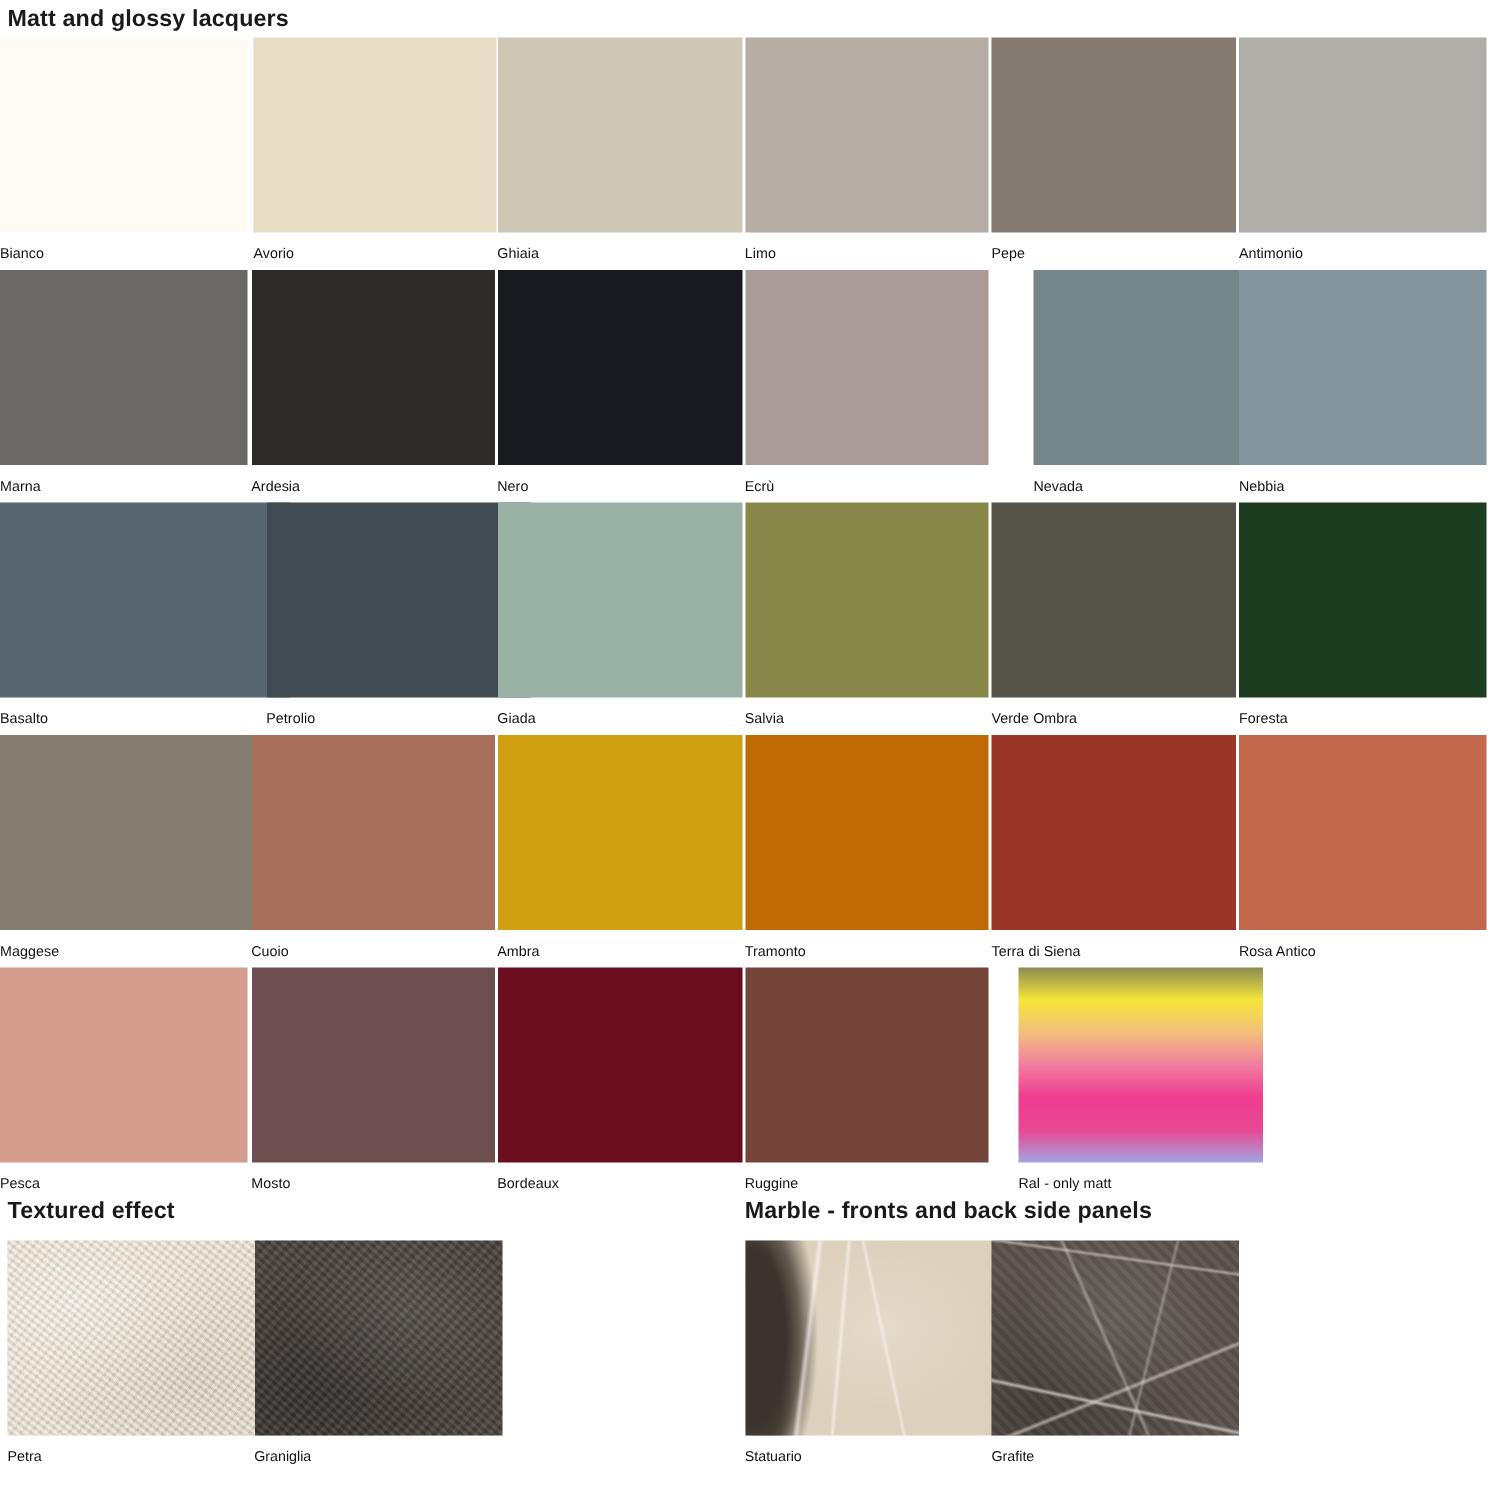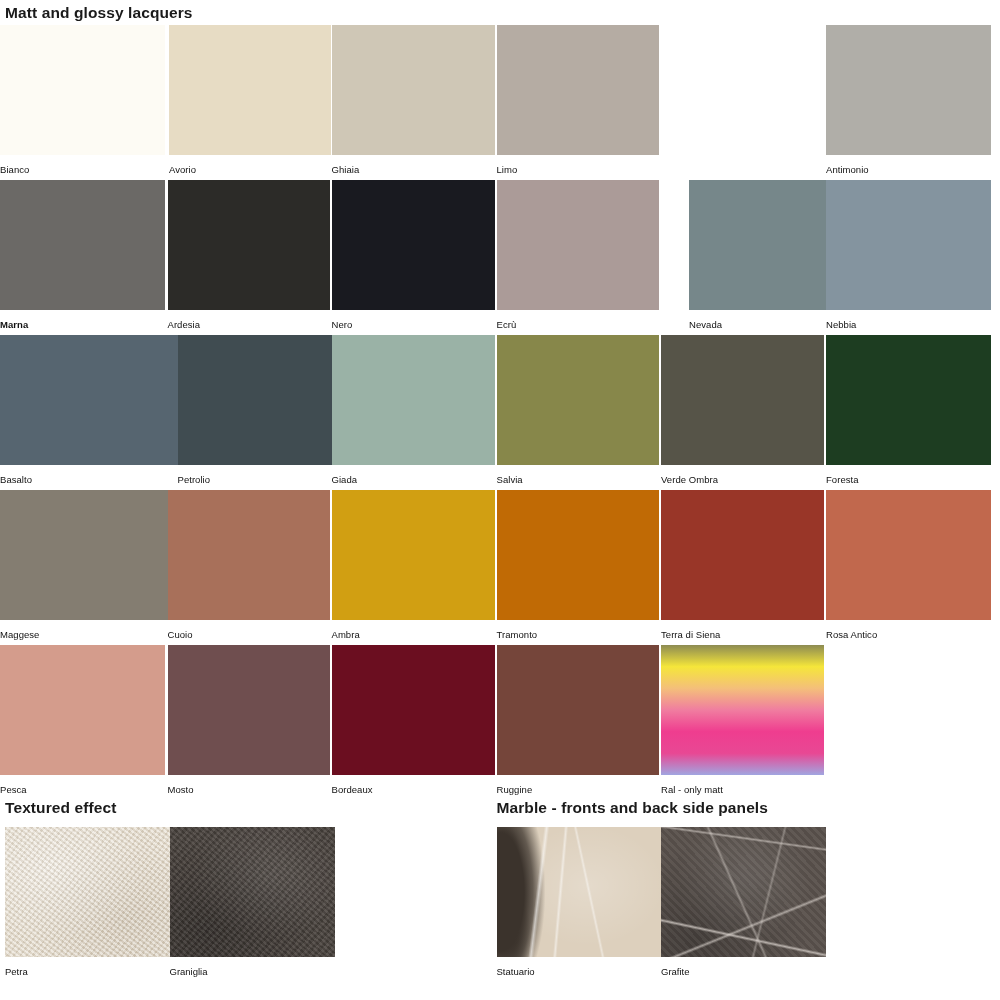--- a/index.html
+++ b/index.html
@@ -116,27 +116,31 @@
           <div class="swatch-label">Avorio</div>
         </div>
         <div class="cell" style="left: 331.5px; width: 163px;">
           <div class="swatch" style="background: rgb(207, 199, 182);"></div>
           <div class="swatch-label">Ghiaia</div>
         </div>
         <div class="cell" style="left: 496.5px; width: 162px;">
           <div class="swatch" style="background: rgb(181, 172, 163);"></div>
           <div class="swatch-label">Limo</div>
         </div>
+        <div class="cell" style="left: 661px; width: 163px;">
+          <div class="swatch" style="background: rgb(133, 123, 115);"></div>
+          <div class="swatch-label">Pepe</div>
+        </div>
         <div class="cell" style="left: 826px; width: 165px;">
           <div class="swatch" style="background: rgb(176, 174, 168);"></div>
           <div class="swatch-label">Antimonio</div>
         </div>
       </div>
       <div class="row">
-        <div class="cell" style="left: 0px; width: 165px; font-weight: bold;">
+        <div class="cell" style="left: 0px; width: 165px;">
           <div class="swatch" style="background: rgb(107, 105, 102);"></div>
           <div class="swatch-label">Marna</div>
         </div>
         <div class="cell" style="left: 167.5px; width: 162px;">
           <div class="swatch" style="background: rgb(44, 43, 40);"></div>
           <div class="swatch-label">Ardesia</div>
         </div>
         <div class="cell" style="left: 331.5px; width: 163px;">
           <div class="swatch" style="background: rgb(25, 26, 32);"></div>
           <div class="swatch-label">Nero</div>
@@ -216,21 +220,21 @@
           <div class="swatch-label">Mosto</div>
         </div>
         <div class="cell" style="left: 331.5px; width: 163px;">
           <div class="swatch" style="background: rgb(107, 14, 32);"></div>
           <div class="swatch-label">Bordeaux</div>
         </div>
         <div class="cell" style="left: 496.5px; width: 162px;">
           <div class="swatch" style="background: rgb(117, 69, 58);"></div>
           <div class="swatch-label">Ruggine</div>
         </div>
-        <div class="cell" style="left: 661px; width: 163px;">
+        <div class="cell" style="left: 679px; width: 163px;">
           <div class="swatch" style="background: linear-gradient(rgb(141, 139, 82), rgb(245, 230, 58), rgb(244, 191, 122), rgb(240, 125, 160), rgb(239, 61, 143), rgb(232, 72, 148), rgb(161, 165, 224));"></div>
           <div class="swatch-label">Ral - only matt</div>
         </div>
       </div>
     </div>
 
   <div class="bottom">
 
     <div class="bottom-group" style="left:5px;">
       <div class="section-title heading">Textured effect</div>

